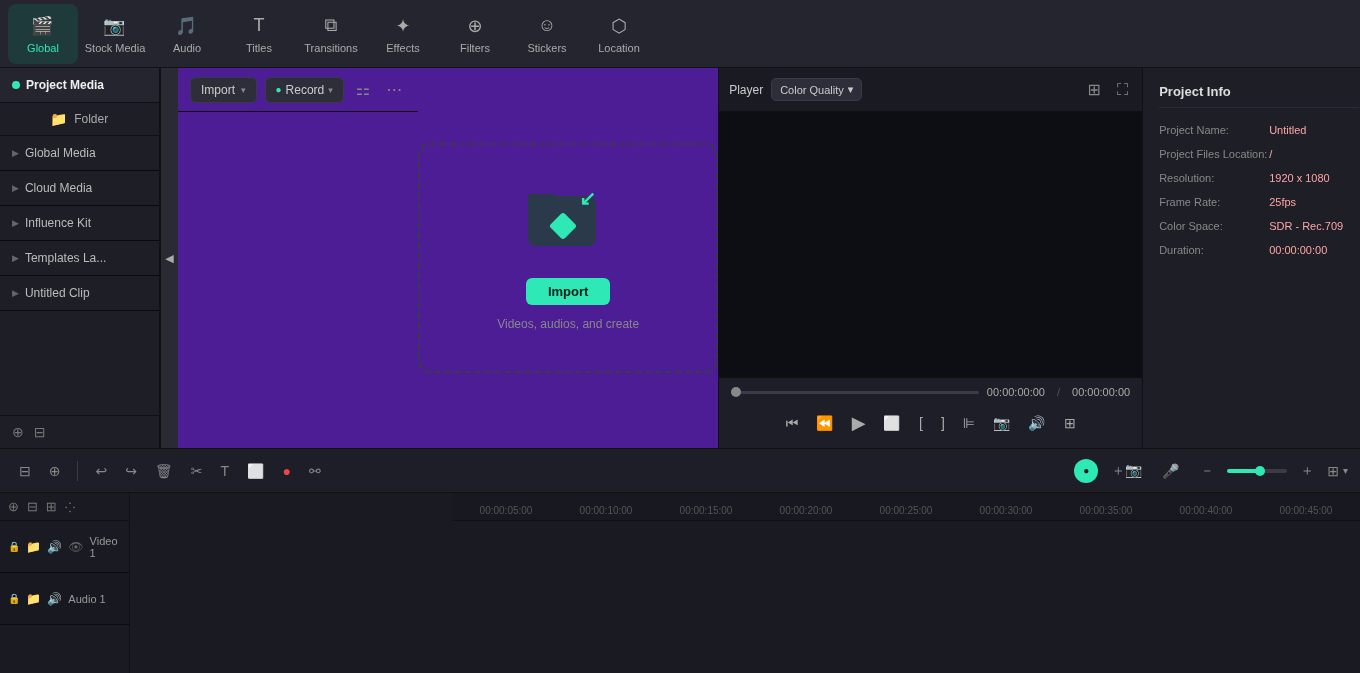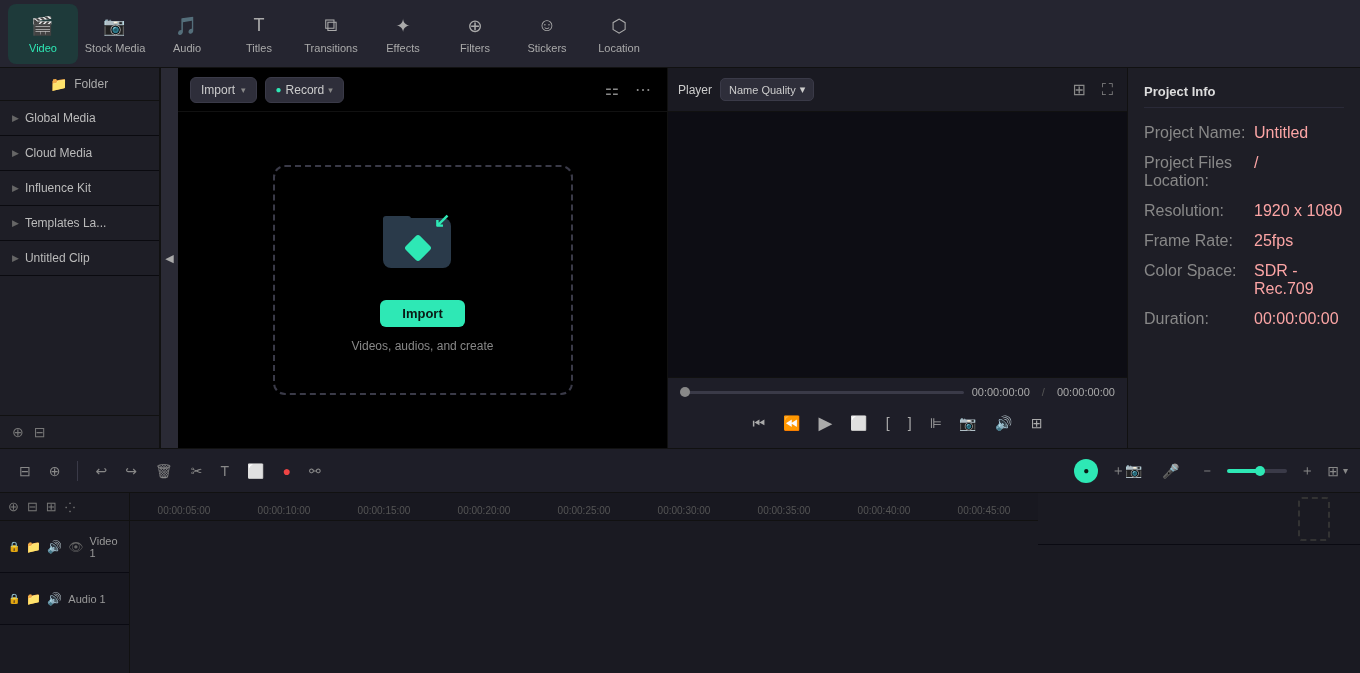--- a/index.html
+++ b/index.html
@@ -130,23 +130,23 @@
       cursor: pointer;
       color: #aaa;
       font-size: 11px;
       border-left: 1px solid #111;
       flex-shrink: 0;
     }
 
     
     .media-panel {
       flex: 1;
-      background: #000000;
-      display: flex;
-      flex-direction: column;
+      background: #4c1d95;
+      display: flex;
+      flex-direction: row;
       border-right: 1px solid #111;
       max-width: 660px;
     }
     .media-panel-toolbar {
       display: flex;
       align-items: center;
       padding: 8px 12px;
       gap: 8px;
       border-bottom: 1px solid #111;
       height: 44px;
@@ -215,21 +215,21 @@
       font-weight: 600;
       cursor: pointer;
     }
     .drop-text {
       font-size: 12px;
       color: #888;
     }
 
     
     .player-panel {
-      width: 460px;
+      width: 424px;
       background: #1a1a22;
       display: flex;
       flex-direction: column;
       border-right: 1px solid #111;
       flex-shrink: 0;
     }
     .player-toolbar {
       display: flex;
       align-items: center;
       padding: 6px 10px;
@@ -331,21 +331,21 @@
       font-weight: 600;
       color: #ddd;
       margin-bottom: 16px;
       padding-bottom: 8px;
       border-bottom: 1px solid #2a2a38;
     }
     .info-row {
       display: flex;
       align-items: flex-start;
       margin-bottom: 12px;
-      font-size: 16px;
+      font-size: 11px;
     }
     .info-label {
       color: #888;
       width: 110px;
       flex-shrink: 0;
     }
     .info-value {
       color: #fca5a5;
     }
 
@@ -425,21 +425,22 @@
       border-bottom: 1px solid #0a0a12;
       font-size: 11px;
       color: #888;
       gap: 6px;
     }
     .t-icon { font-size: 12px; color: #666; cursor: pointer; }
     .timeline-main {
       flex: 1;
       overflow-x: auto;
       display: flex;
-      flex-direction: row;
+      flex-direction: column;
+      align-items: flex-end;
     }
     .timeline-ruler {
       height: 28px;
       background: #181820;
       border-bottom: 1px solid #111;
       display: flex;
       align-items: flex-end;
       padding-bottom: 4px;
       overflow: hidden;
       position: relative;
@@ -560,21 +561,21 @@
     }
   </style>
 </head>
 <body>
 
 <div class="top-toolbar">
 
   <div id="toolbar-items-container" style="display:flex;gap:2px;">
       <div class="toolbar-item active">
     <div class="toolbar-icon">🎬</div>
-    <span class="toolbar-label">Video</span>
+    <span class="toolbar-label">Global</span>
   </div>
       <div class="toolbar-item">
     <div class="toolbar-icon">📷</div>
     <span class="toolbar-label">Stock Media</span>
   </div>
       <div class="toolbar-item">
     <div class="toolbar-icon">🎵</div>
     <span class="toolbar-label">Audio</span>
   </div>
       <div class="toolbar-item">
@@ -600,20 +601,24 @@
       <div class="toolbar-item">
     <div class="toolbar-icon">⬡</div>
     <span class="toolbar-label">Location</span>
   </div>
     </div>
 </div>
 
 <div class="main-area">
 
   <div class="left-sidebar">
+    <div class="sidebar-section-header">
+      <div class="dot"></div>
+      <span>Project Media</span>
+    </div>
     <div class="sidebar-folder">
       <span style="font-size:14px;">📁</span>
       <span>Folder</span>
     </div>
     <div id="sidebar-items-container">
         <div class="sidebar-item">
     <span class="chevron">▶</span>
     <span>Global Media</span>
   </div>
         <div class="sidebar-item">
@@ -677,21 +682,21 @@
         </button>
         <span class="drop-text">Videos, audios, and create</span>
       </div>
     </div>
   </div>
 
   <div class="player-panel">
     <div class="player-toolbar">
       <span class="player-label">Player</span>
       <div class="player-quality-select">
-        <span>Name Quality</span>
+        <span>Color Quality</span>
         <span>▾</span>
       </div>
       <div class="player-right-icons">
         <button class="icon-btn">⊞</button>
         <button class="icon-btn">⛶</button>
       </div>
     </div>
     <div class="player-area">
       
     </div>

